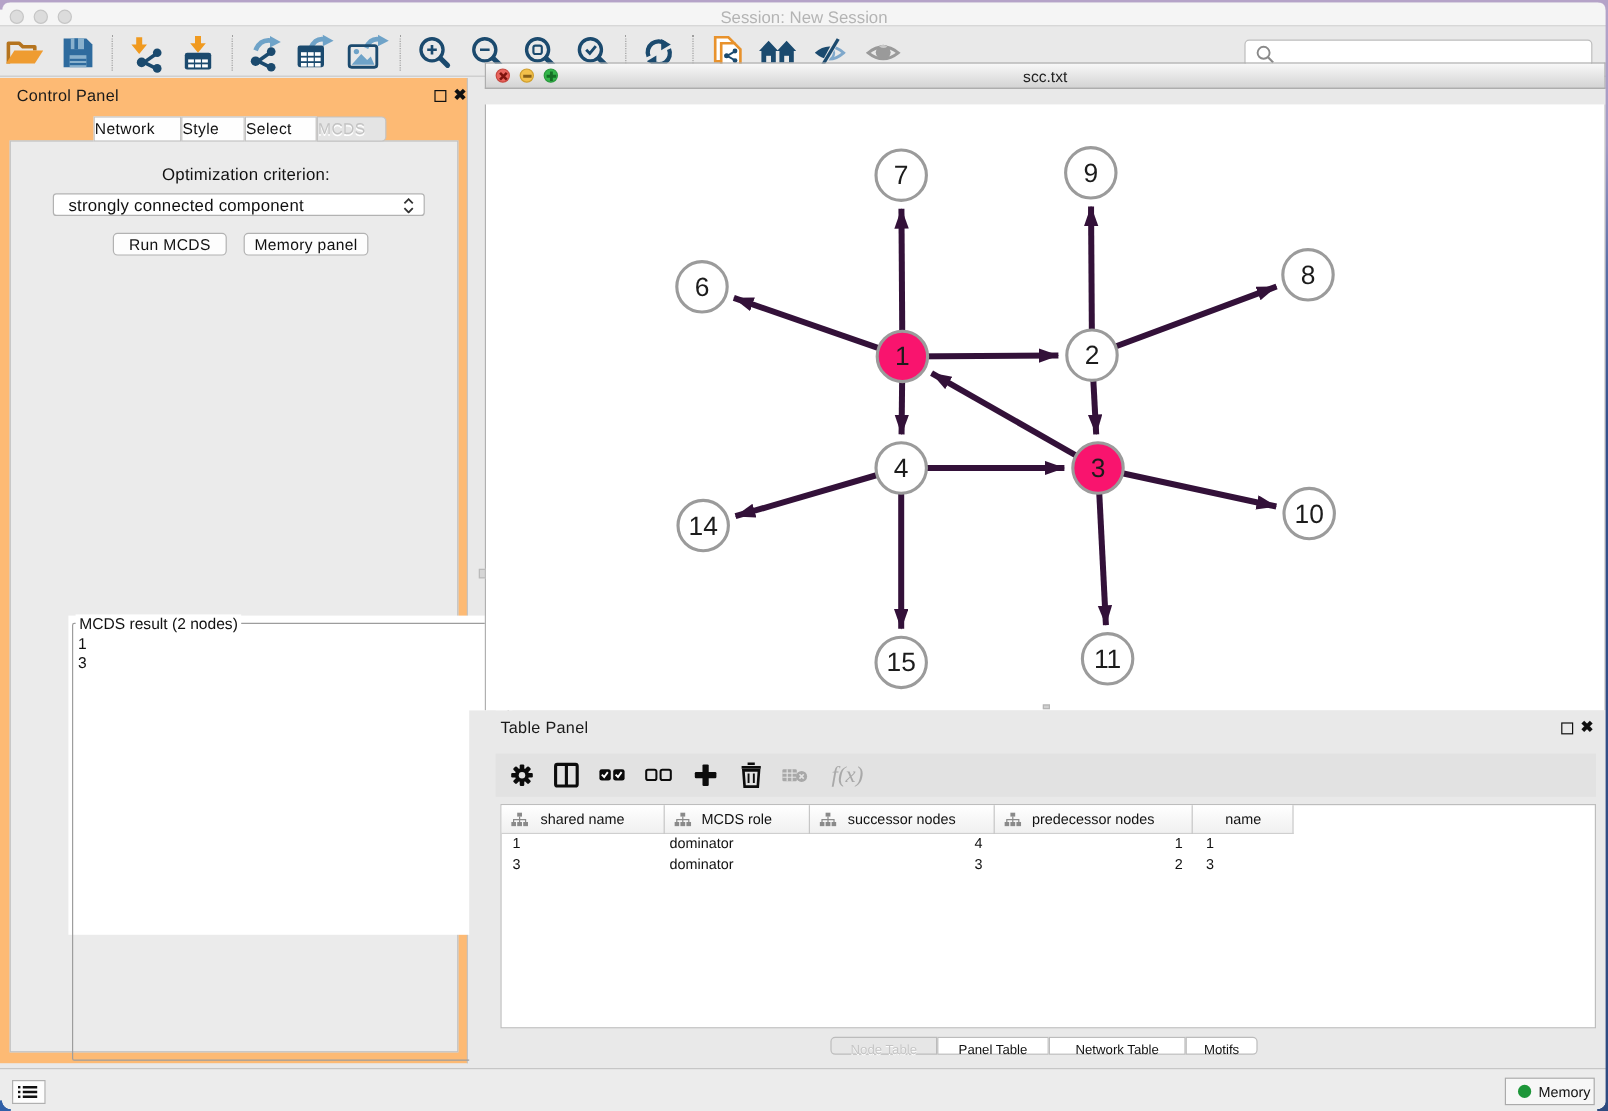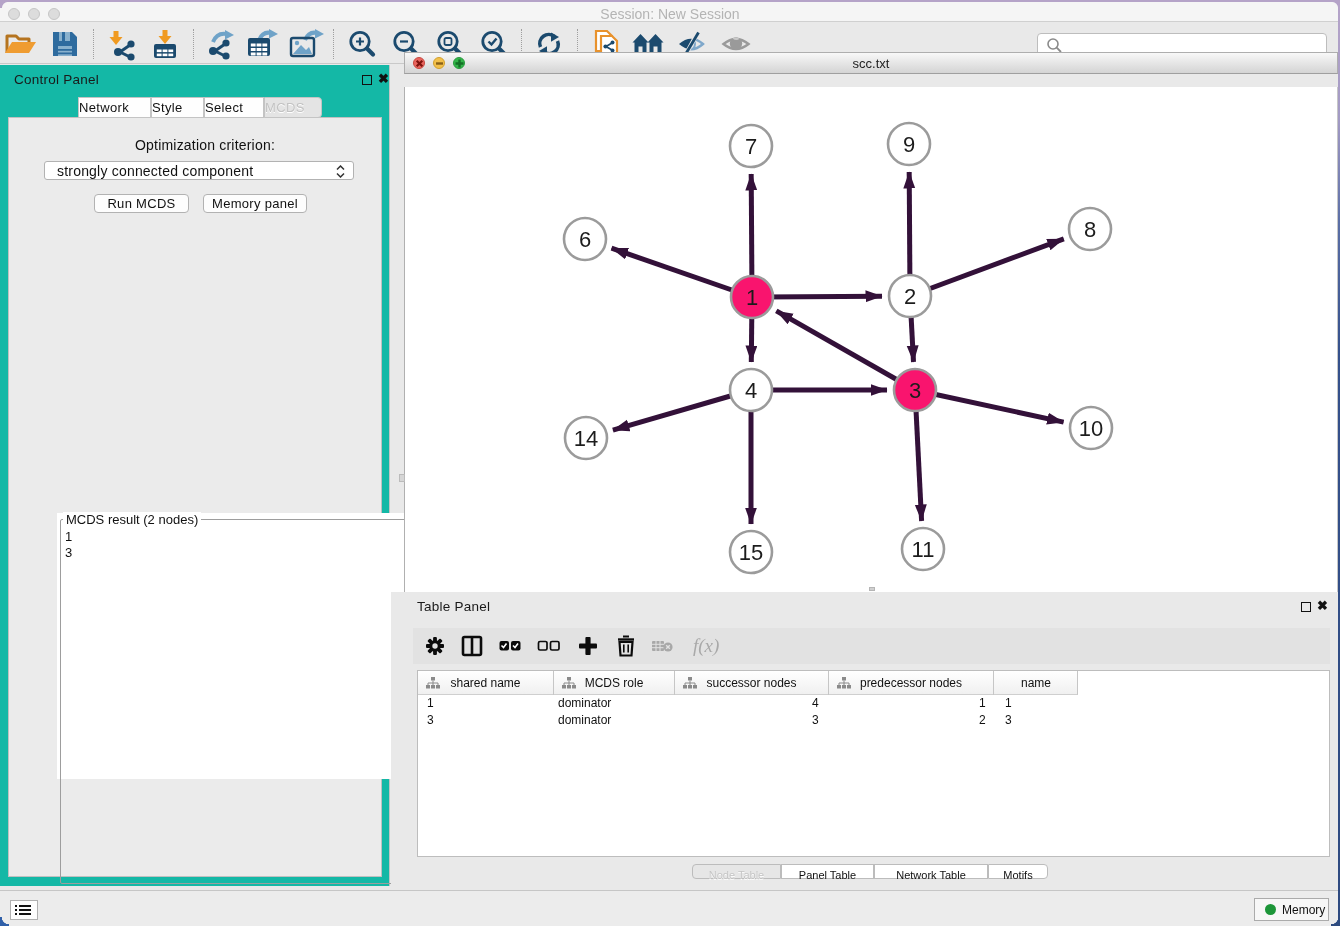--- a/index.html
+++ b/index.html
@@ -14,21 +14,21 @@
 #c-br { right:0; bottom:0; width:9px; height:9px; background:radial-gradient(circle at 0px 0px, rgba(0,0,0,0) 7px, #2d4a7f 7.5px); }
 
 #titlebar { left:0; top:2px; width:1340px; height:20px; background:#f5f5f5; border-bottom:1px solid #d0d0d0; }
 .tl-dot { width:12px; height:12px; border-radius:50%; background:#dcdcdc; border:1px solid #c6c6c6; top:6px; }
 #title-text { width:100%; text-align:center; top:4px; font-size:14px; color:#b4b4b4; }
 
 #toolbar { left:0; top:23px; width:1340px; height:41px; background:#e9e9e9; border-bottom:1px solid #c9c9c9; }
 .tsep { top:6px; width:1px; height:30px; border-left:1px dotted #9e9e9e; }
 #searchbox { left:1037px; top:10px; width:290px; height:23px; background:#fff; border:1px solid #bdbdbd; border-radius:4px; }
 
-#cp { left:0; top:65px; width:390px; height:821px; background:#14b8a6; border-right:1px solid #c4c4c4; }
+#cp { left:0; top:65px; width:390px; height:821px; background:#fdba74; border-right:1px solid #c4c4c4; }
 #cp-title { left:14px; top:7px; font-size:13.5px; letter-spacing:0.25px; color:#1a1a1a; }
 #cp-content { left:8px; top:52px; width:374px; height:760px; border:1px solid #c0c0c0; background:#ebebeb; }
 .tab { top:32px; height:21px; background:#fefefe; border:1px solid #c4c4c4; font-size:13px; letter-spacing:0.35px; color:#111; text-align:left; line-height:20px; }
 #tab-mcds { background:#e4e4e4; color:#c2c2c2; text-shadow:0 1px 0 #fff; border-radius:0 4px 4px 0; }
 #opt-label { left:10px; top:72px; width:390px; text-align:center; font-size:14px; letter-spacing:0.2px; color:#111; }
 #opt-select { left:44px; top:96px; width:310px; height:19px; background:#fff; border:1px solid #b2b2b2; border-radius:3px; font-size:14px; letter-spacing:0.2px; color:#111; }
 .btn { height:19px; background:#fdfdfd; border:1px solid #b2b2b2; border-radius:4px; font-size:13px; letter-spacing:0.3px; color:#111; text-align:center; line-height:18px; }
 
 #mcds-box { left:15px; top:448px; width:370px; height:266px; background:#fff;margin-left:42px; }
 #mcds-border { left:3px; top:6px; width:364px; height:365px; border:1px solid #9d9d9d; border-radius:2px; }

